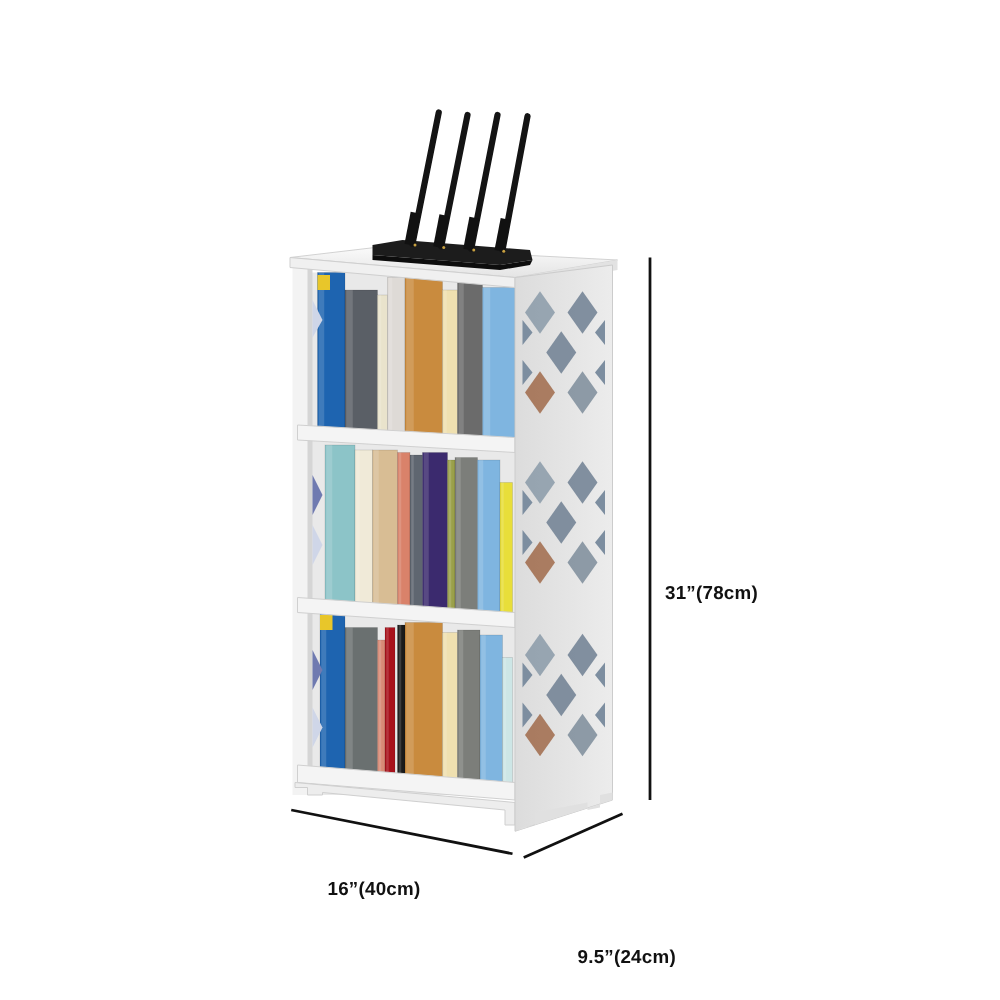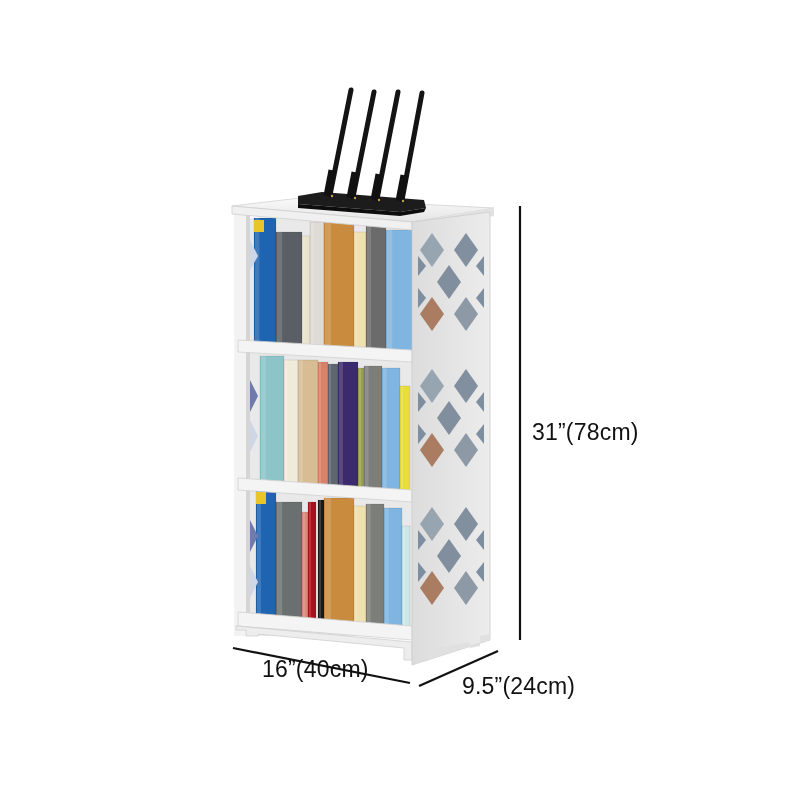--- a/index.html
+++ b/index.html
@@ -1,21 +1,21 @@
 <!DOCTYPE html>
 <html><head>
 <meta charset="utf-8">
 <style>
   html, body { margin: 0; padding: 0; background: #ffffff; }
   body { width: 800px; height: 800px; position: relative; overflow: hidden; font-family: "Liberation Sans", sans-serif; }
   .scene { position: absolute; left: 0; top: 0; width: 800px; height: 800px; }
-  .dim-label { position: absolute; font-family: "Liberation Sans", sans-serif; font-weight: normal; font-size: 23px; color: #111111; white-space: nowrap; letter-spacing: 0.2px; }
+  .dim-label { position: absolute; font-family: "Liberation Sans", sans-serif; font-weight: bold; font-size: 15px; color: #111111; white-space: nowrap; letter-spacing: 0.2px; margin-top: 47px; }
   #lbl-height { left: 532px; top: 419px; }
   #lbl-width { left: 262px; top: 656px; }
-  #lbl-depth { left: 462px; top: 673px; }
+  #lbl-depth { left: 462px; top: 710px; }
 </style>
 </head>
 <body>
 
 <div class="scene">
   <svg id="art" width="800" height="800" viewBox="0 0 800 800" xmlns="http://www.w3.org/2000/svg">
     <defs>
       <linearGradient id="sideGrad" x1="0" y1="0" x2="1" y2="0">
         <stop offset="0" stop-color="#dcdcdc"></stop>
         <stop offset="1" stop-color="#ececec"></stop>

